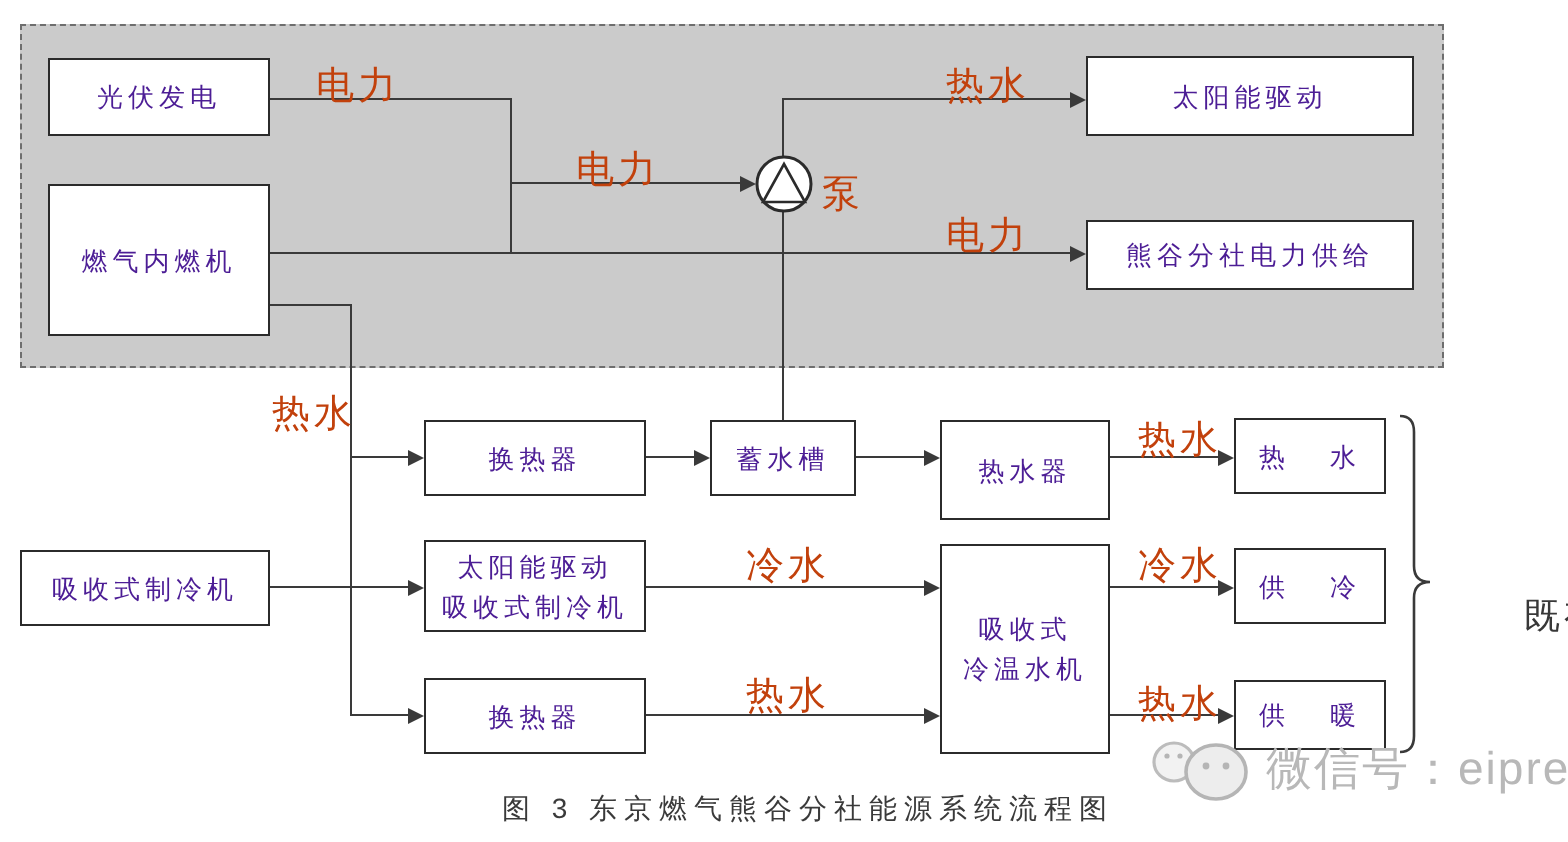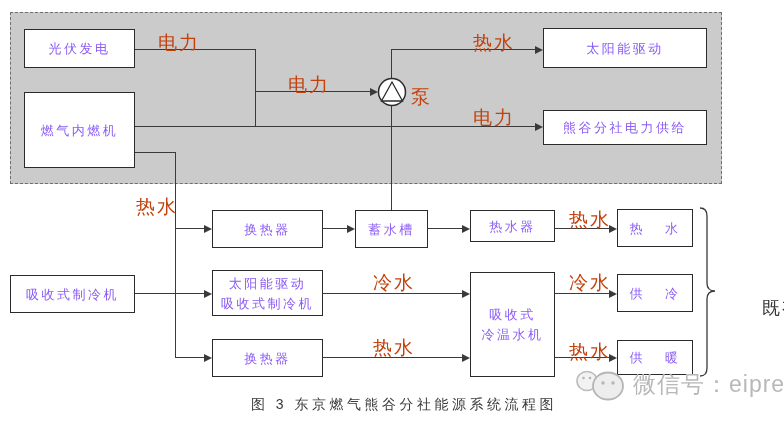--- a/index.html
+++ b/index.html
@@ -7,21 +7,21 @@
     position:relative;width:784px;height:421px;background:#ffffff;overflow:hidden;
     font-family:"Liberation Sans","DejaVu Sans",sans-serif;color:#383838;
   }
   .region{
     position:absolute;left:10px;top:12px;width:710px;height:170px;
     background:#cbcbcb;border:1px dashed #6e6e6e;z-index:1;
   }
   .box{
     position:absolute;background:#ffffff;border:1.5px solid #2b2b2b;
     display:flex;flex-direction:column;align-items:center;justify-content:center;
-    font-size:13px;letter-spacing:2.5px;color:#8b5cf6;z-index:3;line-height:19px;
+    font-size:13px;letter-spacing:2.5px;color:#4c1d95;z-index:3;line-height:19px;
     box-sizing:border-box;white-space:nowrap;
   }
   .box .l2{margin-top:1px;text-align:center;}
   .spread{word-spacing:14px;}
   .hline,.vline{position:absolute;background:#3a3a3a;z-index:2;}
   .hline{height:1px;}
   .vline{width:1px;}
   .arr{
     position:absolute;width:0;height:0;z-index:2;
     border-top:4px solid transparent;border-bottom:4px solid transparent;
@@ -91,21 +91,21 @@
   </div>
   <div class="box" style="left:543px;top:110px;width:164px;height:35px;">
     <span>熊谷分社电力供给</span>
   </div>
   <div class="box" style="left:212px;top:210px;width:111px;height:38px;">
     <span>换热器</span>
   </div>
   <div class="box" style="left:355px;top:210px;width:73px;height:38px;">
     <span>蓄水槽</span>
   </div>
-  <div class="box" style="left:470px;top:210px;width:85px;height:32px;text-align:center;">
+  <div class="box" style="left:470px;top:210px;width:85px;height:50px;text-align:center;">
     <span>热水器</span>
   </div>
   <div class="box spread" style="left:617px;top:209px;width:76px;height:38px;">
     <span>热 水</span>
   </div>
   <div class="box" style="left:10px;top:275px;width:125px;height:38px;">
     <span>吸收式制冷机</span>
   </div>
   <div class="box" style="left:212px;top:270px;width:111px;height:46px;">
     <span>太阳能驱动</span>

